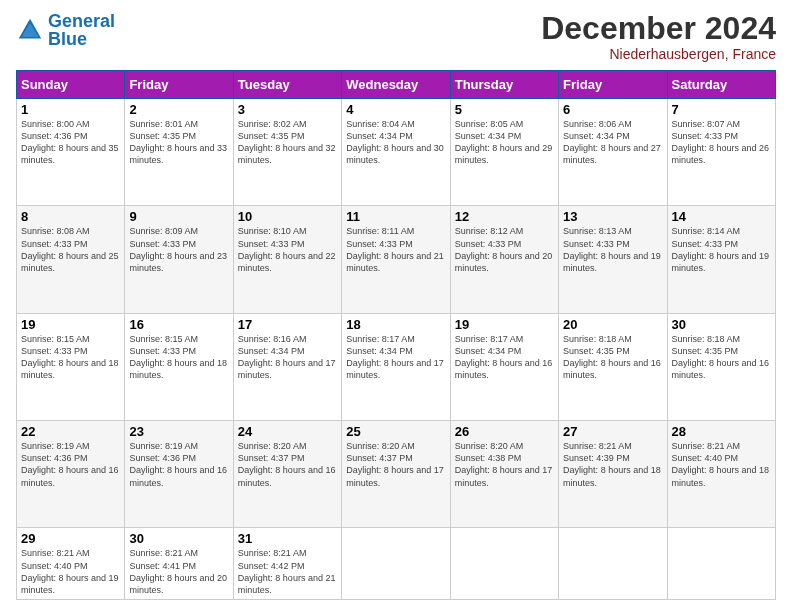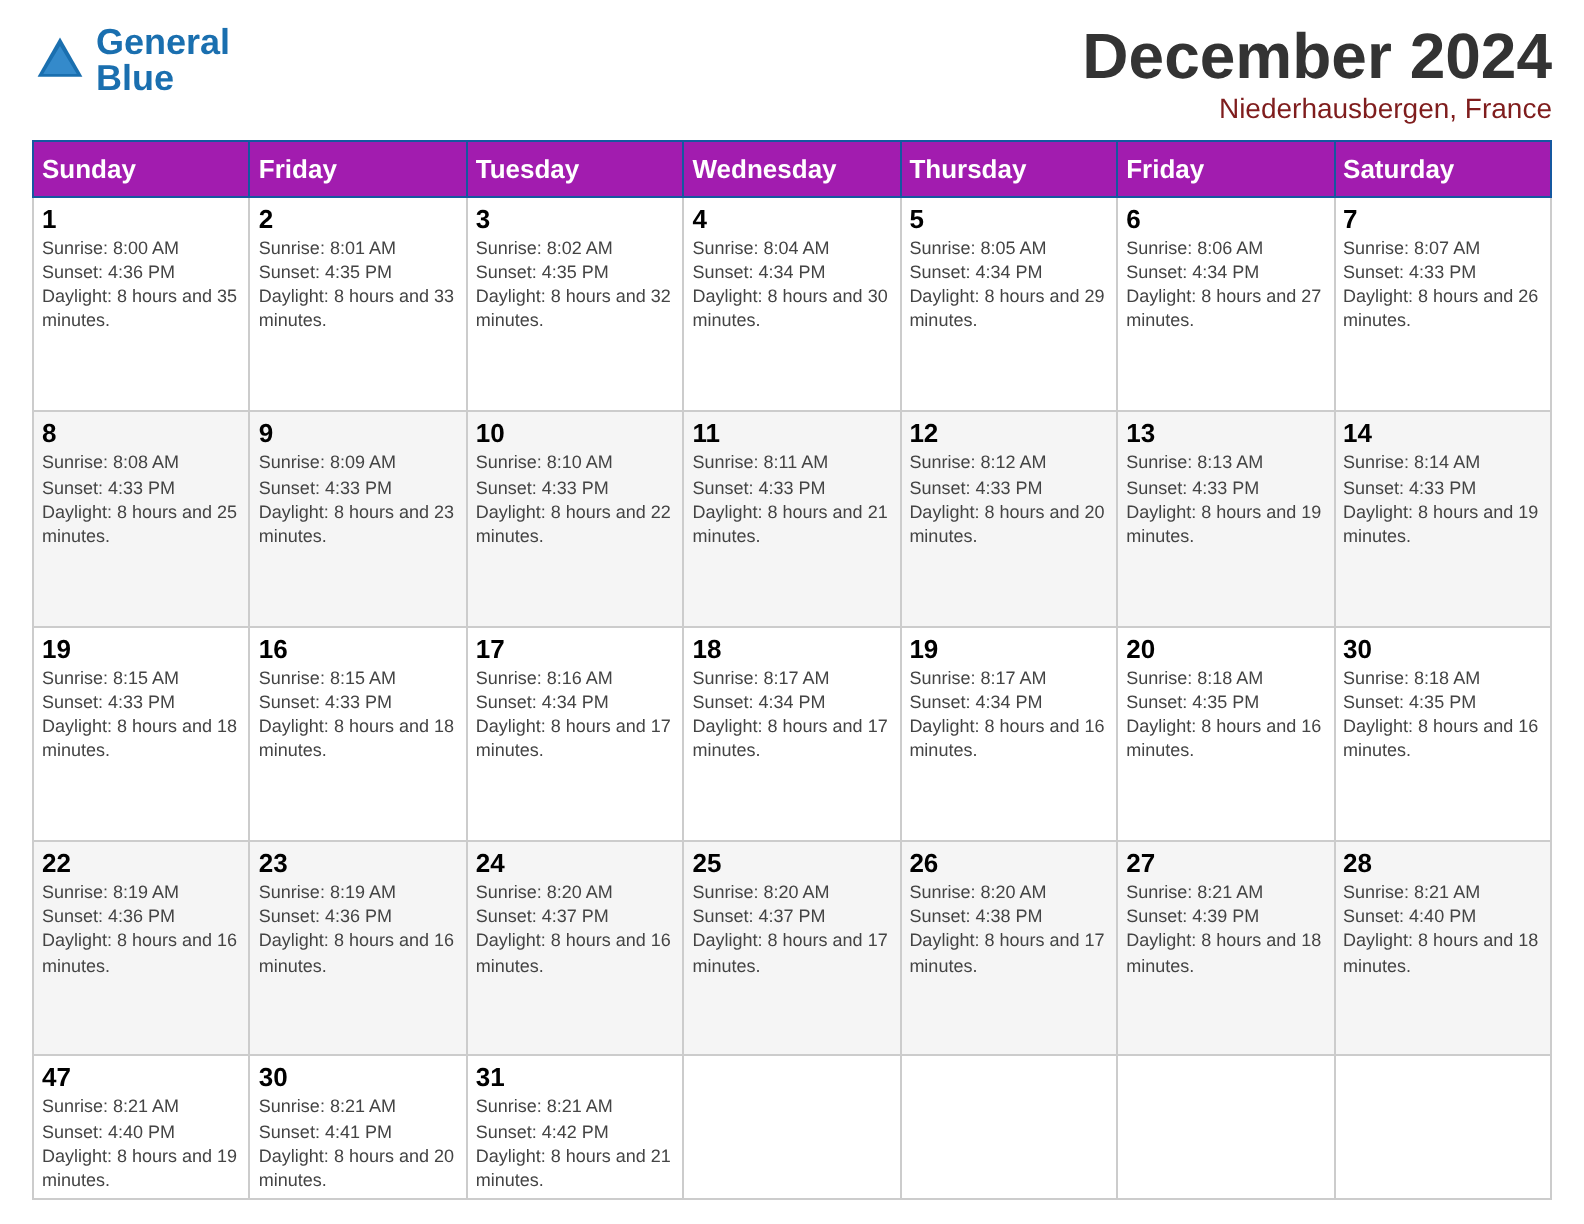--- a/index.html
+++ b/index.html
@@ -364,21 +364,21 @@
           <span class="day-num">28</span>
           <div class="day-info">
             Sunrise: 8:21 AM<br>
             Sunset: 4:40 PM<br>
             Daylight: 8 hours and 18 minutes.
           </div>
         </td>
         </tr>
         <tr class="last-row">
           <td>
-          <span class="day-num">47</span>
+          <span class="day-num">29</span>
           <div class="day-info">
             Sunrise: 8:21 AM<br>
             Sunset: 4:40 PM<br>
             Daylight: 8 hours and 19 minutes.
           </div>
         </td>
           <td>
           <span class="day-num">30</span>
           <div class="day-info">
             Sunrise: 8:21 AM<br>

